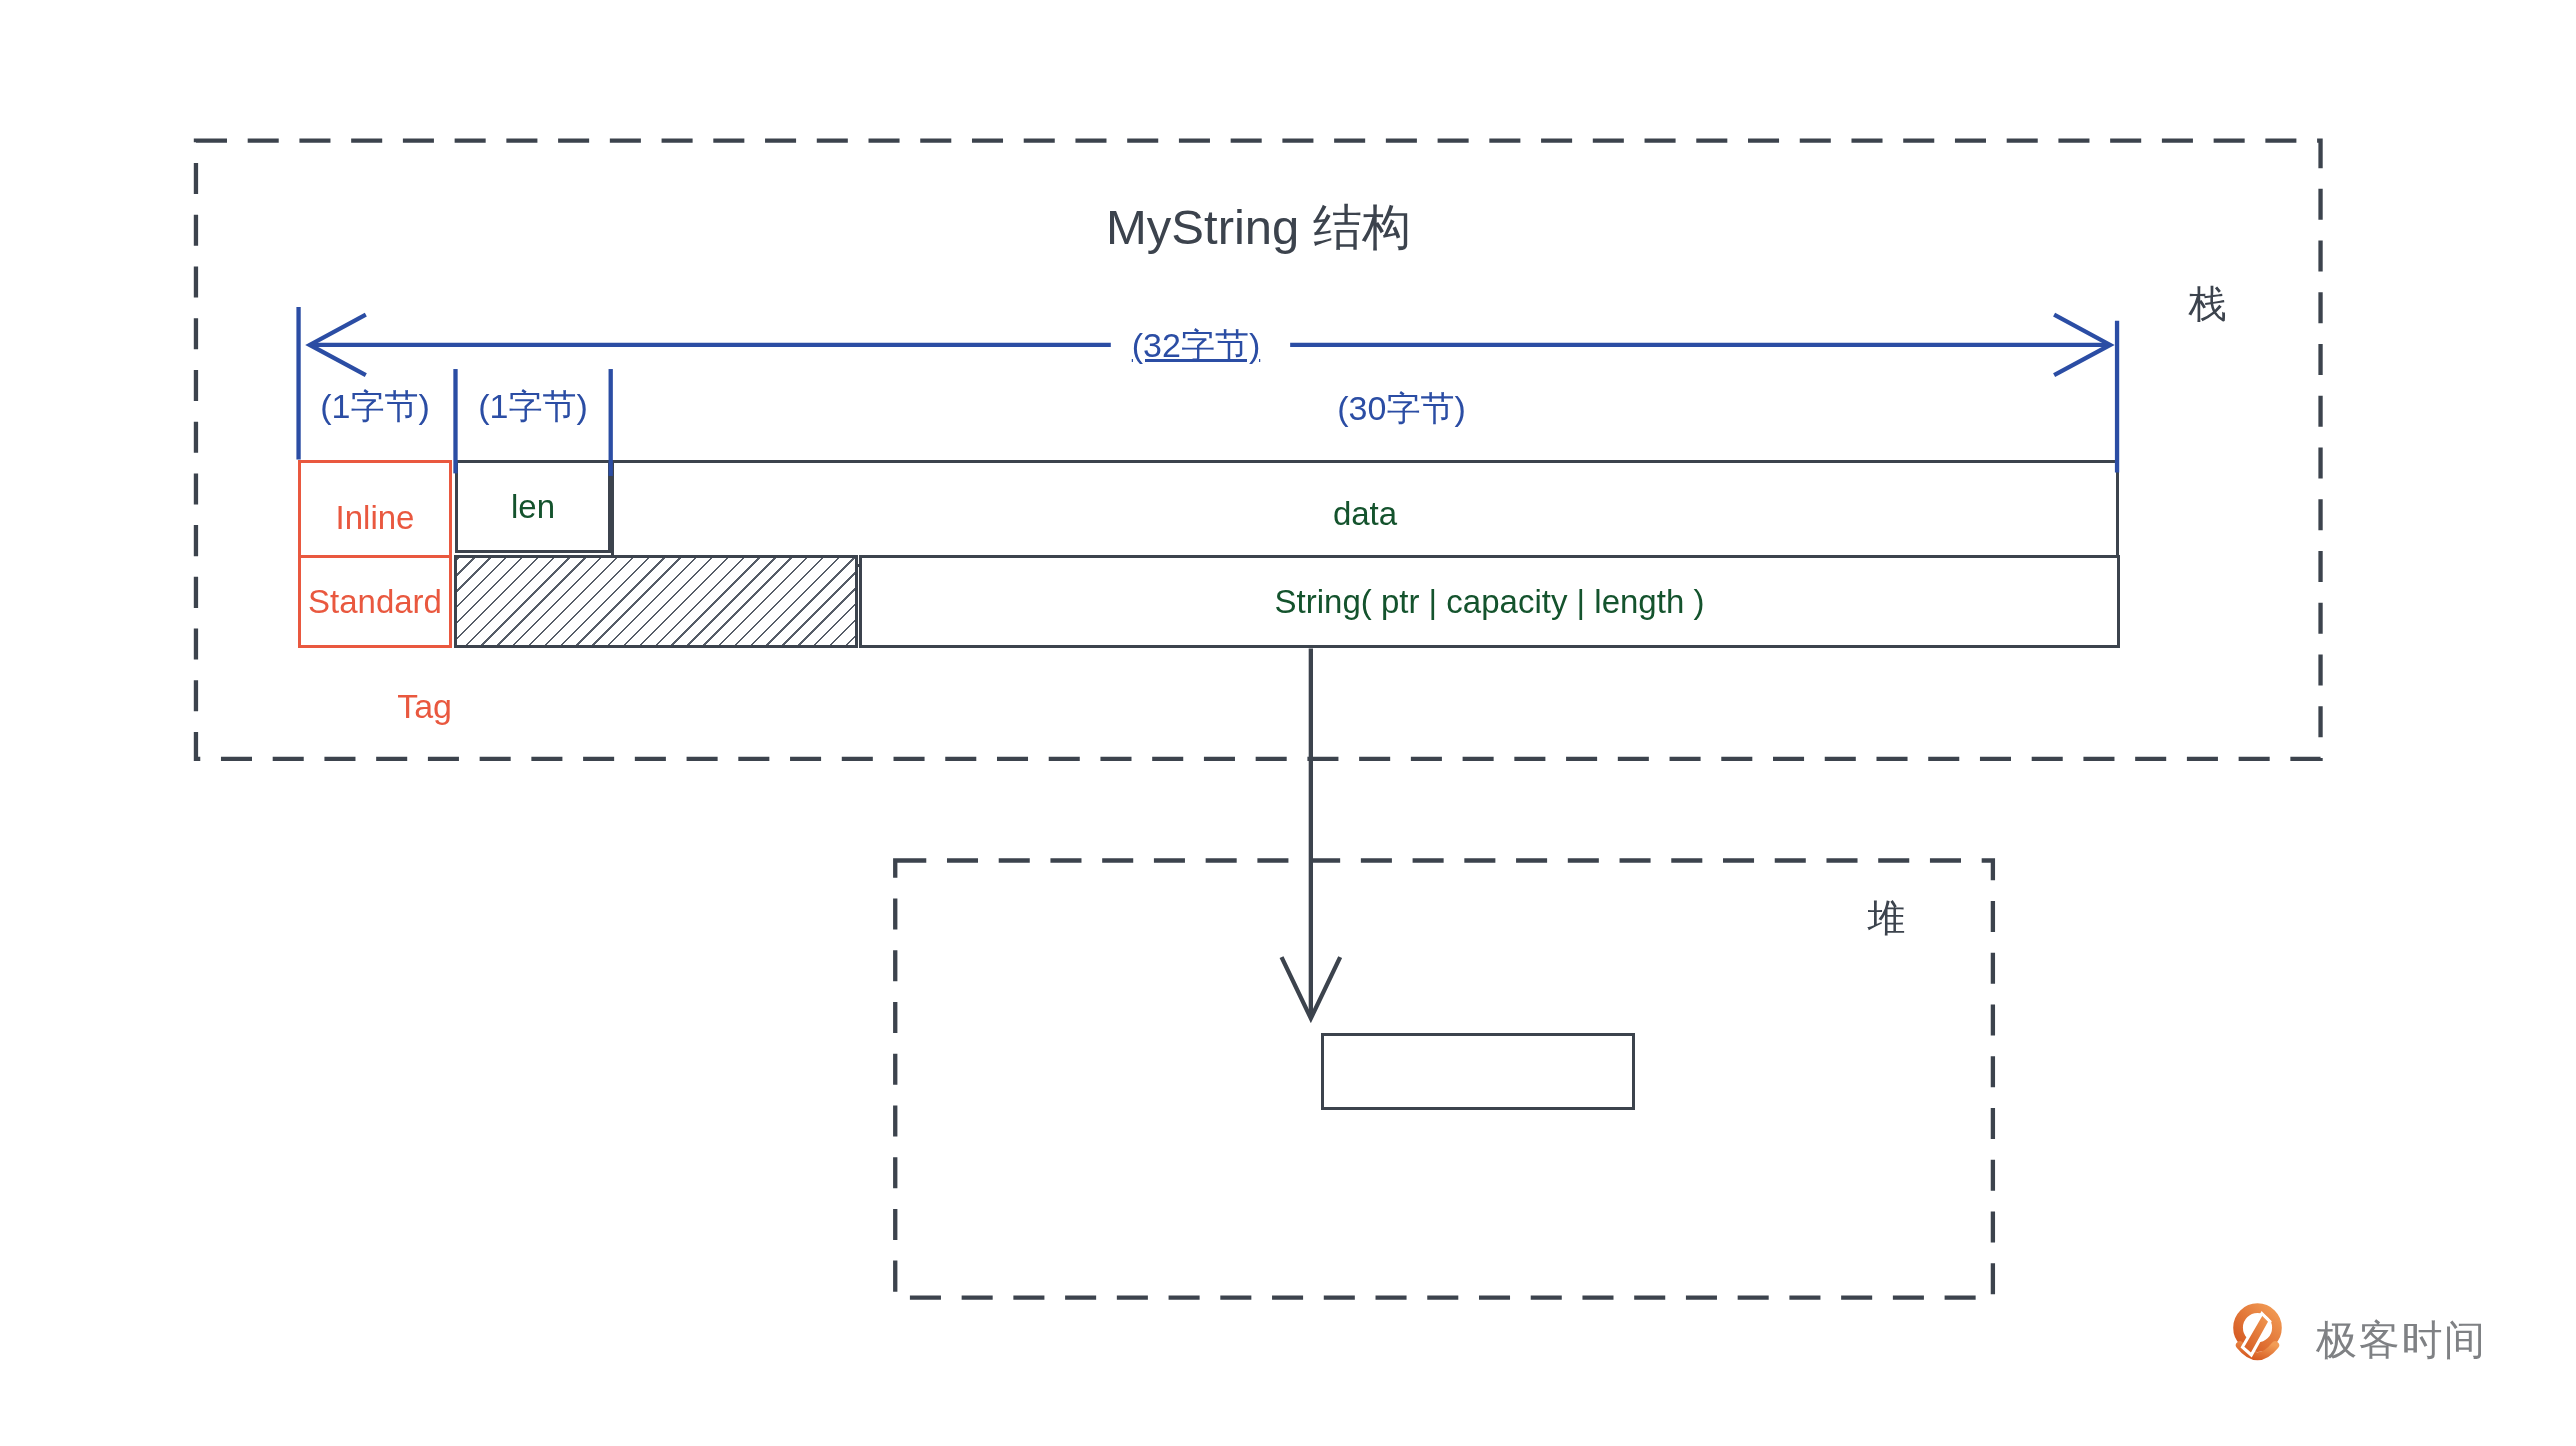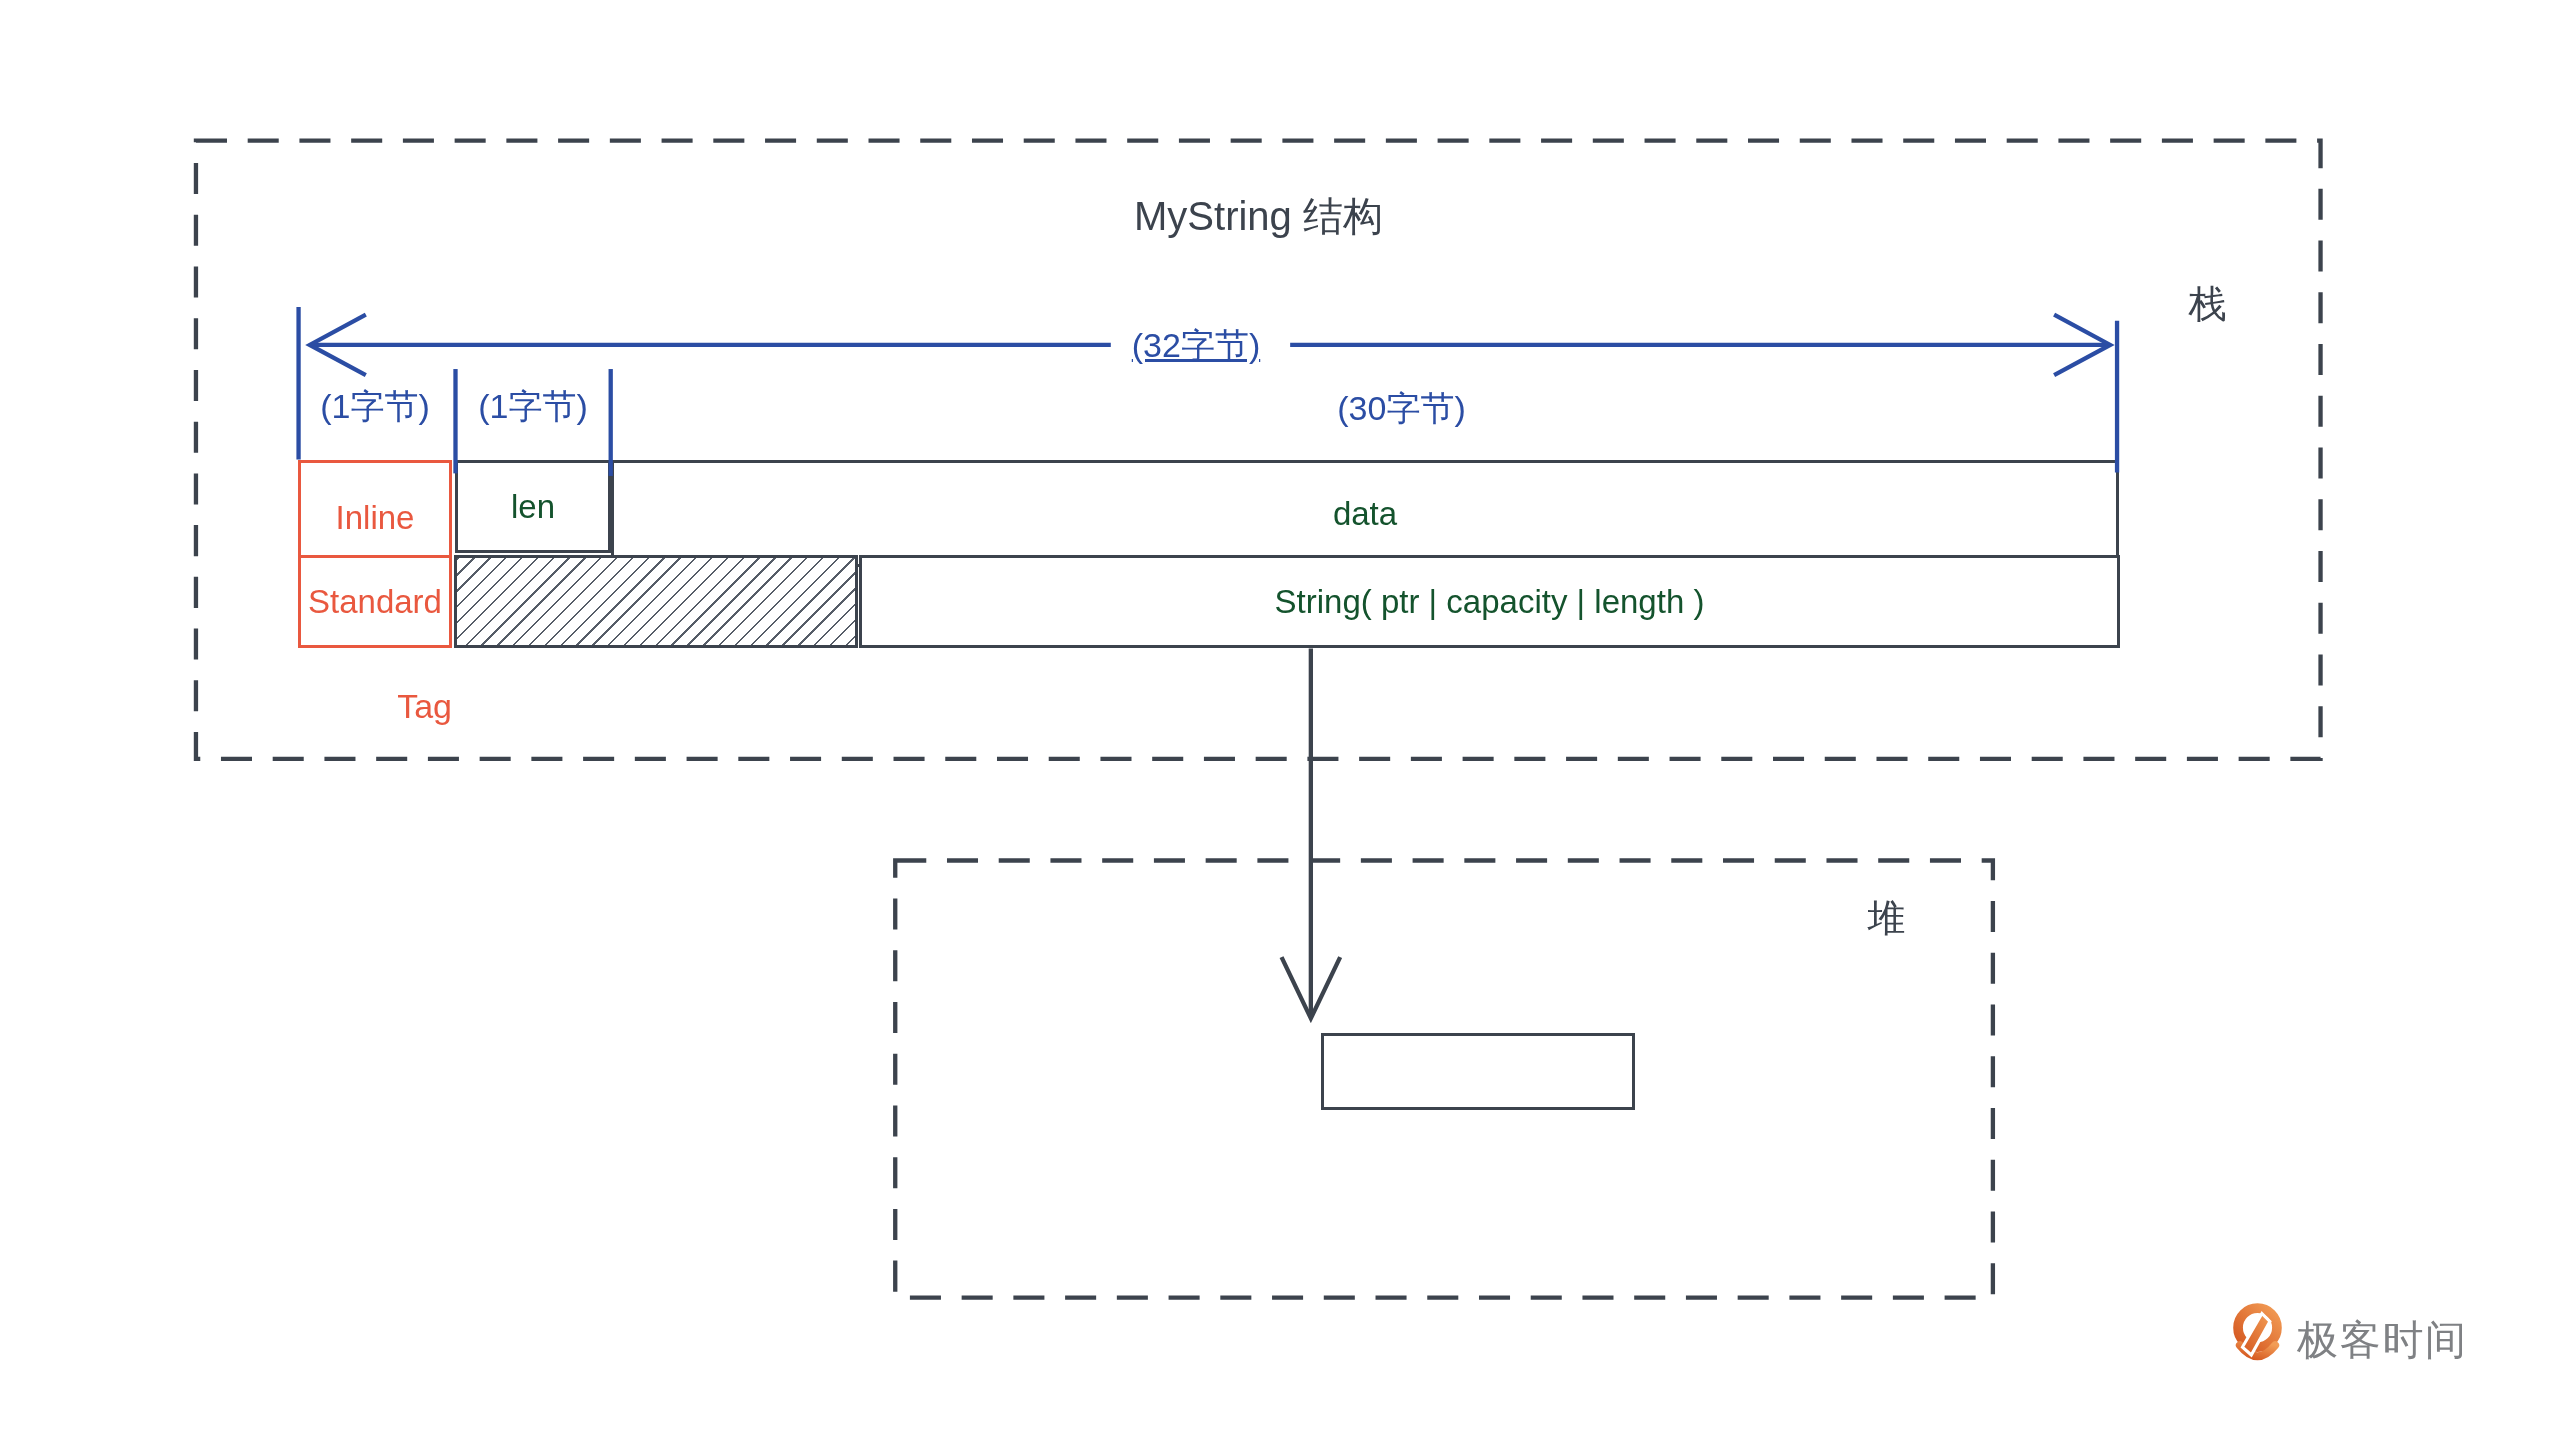--- a/index.html
+++ b/index.html
@@ -25,22 +25,22 @@
     pointer-events: none;
   }
   .txt {
     position: absolute;
     color: #3c434d;
     text-align: center;
     white-space: nowrap;
     z-index: 4;
   }
   .title {
-    left: 196px; top: 194px; width: 2125px;
-    font-size: 40px; line-height: 45px;
+    left: 196px; top: 205px; width: 2125px;
+    font-size: 49px; line-height: 45px;
   }
   .stack-label {
     left: 2156px; top: 283px; width: 103px;
     font-size: 38px; line-height: 43px;
   }
   .heap-label {
     left: 1834px; top: 897px; width: 105px;
     font-size: 38px; line-height: 43px;
   }
   .measure {
@@ -94,20 +94,21 @@
     border: 3.4px solid #3c434d;
     background: #ffffff;
     z-index: 2;
   }
   .logo {
     position: absolute;
     left: 2230px; top: 1302px;
     display: flex;
     align-items: center;
     z-index: 4;
+    gap: 19px;
   }
   .logo-icon { width: 55px; height: 76px; }
   .logo-text {
     margin-left: 12px;
     font-size: 41px;
     color: #7f8184;
     letter-spacing: 1.7px;
     white-space: nowrap;
   }
 </style>

